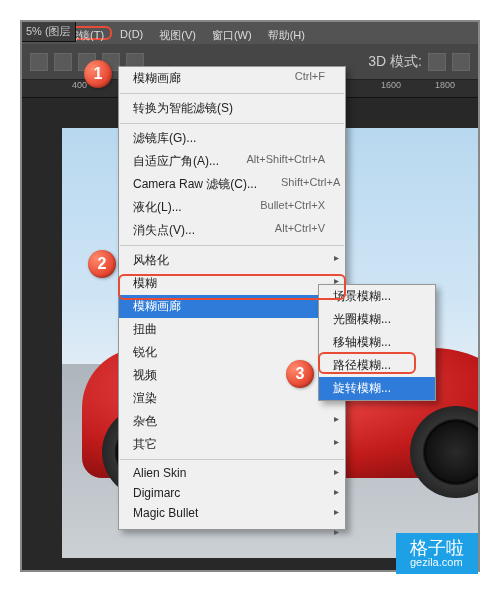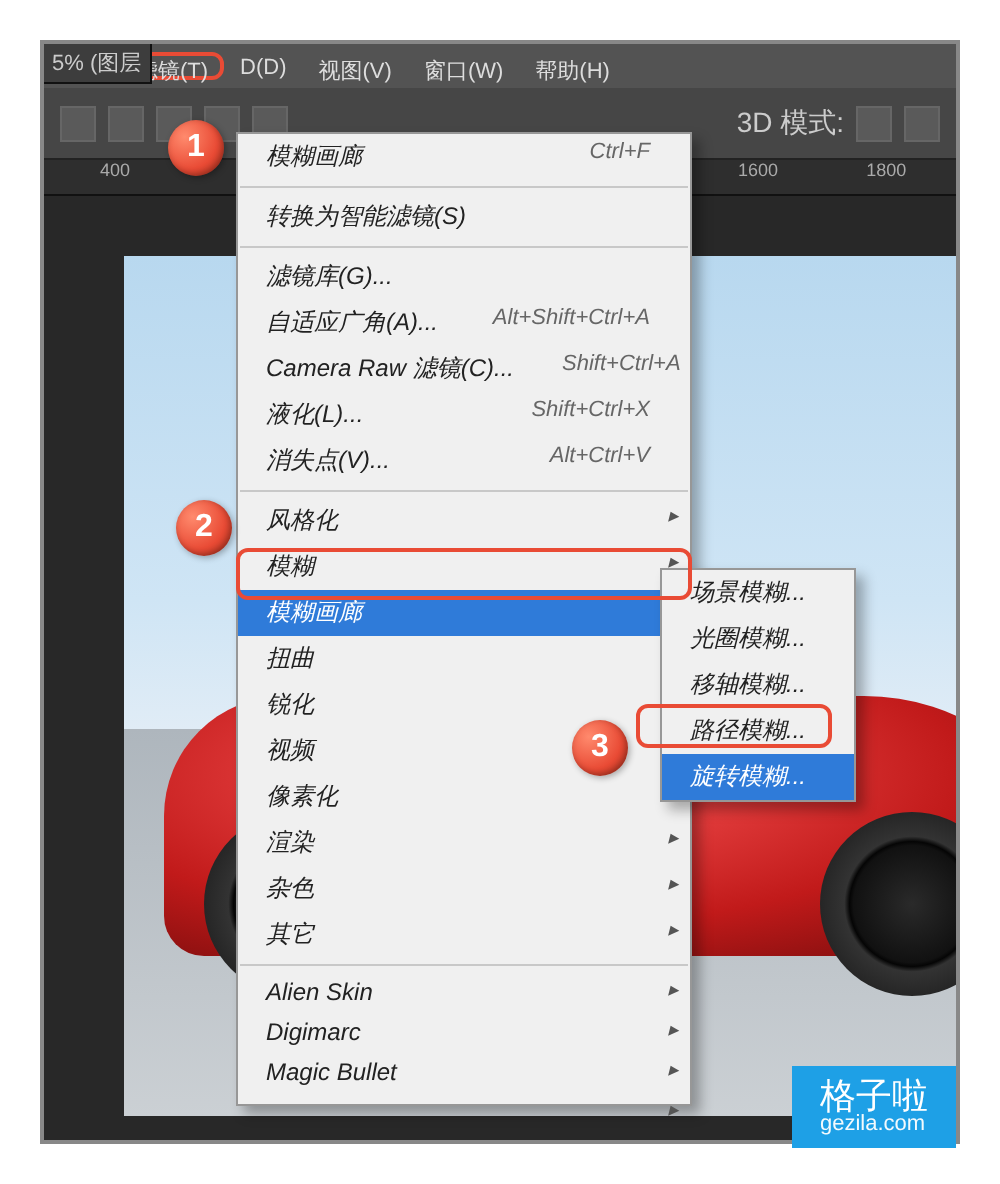--- a/index.html
+++ b/index.html
@@ -4,37 +4,37 @@
 <style>
 * { margin: 0; padding: 0; box-sizing: border-box; font-family: "Microsoft YaHei", sans-serif; }
 body { width: 500px; height: 592px; background: #fff; overflow: hidden; position: relative; }
 .frame { position: absolute; left: 20px; top: 20px; width: 460px; height: 552px; border: 2px solid #888; background: #3a3a3a; overflow: hidden; }
 .menubar { background: #535353; color: #ddd; font-size: 11px; display: flex; padding: 4px 0; height: 22px; }
 .menubar span { padding: 2px 8px; cursor: default; }
 .menubar .highlighted { border: 2px solid #e94b35; border-radius: 6px; padding: 0 6px; }
 .toolbar { background: #464646; height: 36px; border-bottom: 1px solid #222; display: flex; align-items: center; gap: 6px; padding: 0 8px; color: #ccc; font-size: 14px; }
 .tool-icn { width: 18px; height: 18px; background: #5a5a5a; border: 1px solid #666; }
 .toolbar .dmode { margin-left: auto; }
-.ruler-top { background: #2e2e2e; height: 18px; color: #aaa; font-size: 9px; padding-left: 28px; display: flex; gap: 44px; border-bottom: 1px solid #111; }
+.ruler-top { background: #2e2e2e; height: 18px; color: #aaa; font-size: 9px; padding-left: 50px; display: flex; gap: 34px; border-bottom: 1px solid #111; }
 .canvas-area { position: relative; height: calc(100% - 76px); background: #282828; overflow: hidden; }
 .zoom-label { position: absolute; left: 0; top: 0; background: #3d3d3d; color: #ccc; font-size: 11px; padding: 2px 4px; border-right: 1px solid #111; border-bottom: 1px solid #111; z-index: 1; }
 .car-img { position: absolute; left: 40px; top: 30px; width: 480px; height: 430px; background: linear-gradient(#b8d8ef 0%, #cfe5f5 40%, #e0ecf6 55%, #aeb6bd 55%, #cbd0d4 100%); }
 .car-body { position: absolute; left: 20px; bottom: 80px; width: 440px; height: 130px; background: radial-gradient(ellipse at 40% 30%, #ff5a5a, #c11a1a 60%, #6b0a0a); border-radius: 60px 90px 20px 20px / 60px 70px 20px 20px; }
 .wheel { position: absolute; width: 92px; height: 92px; border-radius: 50%; background: radial-gradient(circle, #2a2a2a 0%, #111 45%, #050505 48%, #333 52%, #111 100%); bottom: 60px; }
 .wheel.left { left: 40px; }
 .wheel.right { right: 40px; }
-.menu { position: absolute; background: #f0f0f0; border: 1px solid #979797; font-size: 12px; color: #222; box-shadow: 4px 4px 6px rgba(0,0,0,0.3); font-style: italic; }
+.menu { position: absolute; background: #f0f0f0; border: 1px solid #979797; font-size: 12px; color: #222; box-shadow: 4px 4px 6px rgba(0,0,0,0.3); }
 .menu .row { display: flex; justify-content: space-between; padding: 3px 20px 3px 14px; white-space: nowrap; position: relative; cursor: default; }
 .menu .row.sub::after { content: "▸"; position: absolute; right: 6px; font-size: 10px; color: #555; }
 .menu .row.selected { background: #2f7bd9; color: #fff; }
 .menu .row.selected::after { color: #fff; }
 .menu .sep { height: 1px; background: #c8c8c8; margin: 3px 1px; }
 .menu .sc { color: #666; font-size: 11px; margin-left: 24px; }
 .menu1 { left: 96px; top: 44px; width: 228px; }
-.menu2 { left: 308px; top: 262px; width: 98px; }
+.menu2 { left: 296px; top: 262px; width: 118px; }
 .ring-highlight { position: absolute; border: 2px solid #e94b35; border-radius: 6px; pointer-events: none; }
 .ring1 { left: 96px; top: 252px; width: 228px; height: 26px; }
 .ring2 { left: 296px; top: 330px; width: 98px; height: 22px; }
 .badge { position: absolute; width: 28px; height: 28px; border-radius: 50%; background: radial-gradient(circle at 30% 30%, #ff8a6d, #e94b35 60%, #b7321e); color: #fff; font-weight: bold; font-size: 16px; display: flex; align-items: center; justify-content: center; box-shadow: inset -1px -1px 3px rgba(0,0,0,0.3), 1px 1px 3px rgba(0,0,0,0.3); }
 .b1 { left: 62px; top: 38px; }
 .b2 { left: 66px; top: 228px; }
 .b3 { left: 264px; top: 338px; }
 .watermark { position: absolute; right: 22px; bottom: 18px; background: #1ea0e6; color: #fff; padding: 6px 14px; font-size: 18px; line-height: 1; }
 .watermark .url { font-size: 11px; display: block; opacity: 0.95; }
 </style>
@@ -91,21 +91,21 @@
     <div class="row">
         <span>自适应广角(A)...</span>
         <span class="sc">Alt+Shift+Ctrl+A</span>
       </div>
     <div class="row">
         <span>Camera Raw 滤镜(C)...</span>
         <span class="sc">Shift+Ctrl+A</span>
       </div>
     <div class="row">
         <span>液化(L)...</span>
-        <span class="sc">Shift+Ctrl+X</span>
+        <span class="sc">Bullet+Ctrl+X</span>
       </div>
     <div class="row">
         <span>消失点(V)...</span>
         <span class="sc">Alt+Ctrl+V</span>
       </div>
     <div class="sep"></div>
     <div class="row sub">
         <span>风格化</span>
       </div>
     <div class="row sub">
@@ -115,23 +115,20 @@
         <span>模糊画廊</span>
       </div>
     <div class="row sub">
         <span>扭曲</span>
       </div>
     <div class="row sub">
         <span>锐化</span>
       </div>
     <div class="row sub">
         <span>视频</span>
-      </div>
-    <div class="row sub">
-        <span>像素化</span>
       </div>
     <div class="row sub">
         <span>渲染</span>
       </div>
     <div class="row sub">
         <span>杂色</span>
       </div>
     <div class="row sub">
         <span>其它</span>
       </div>

